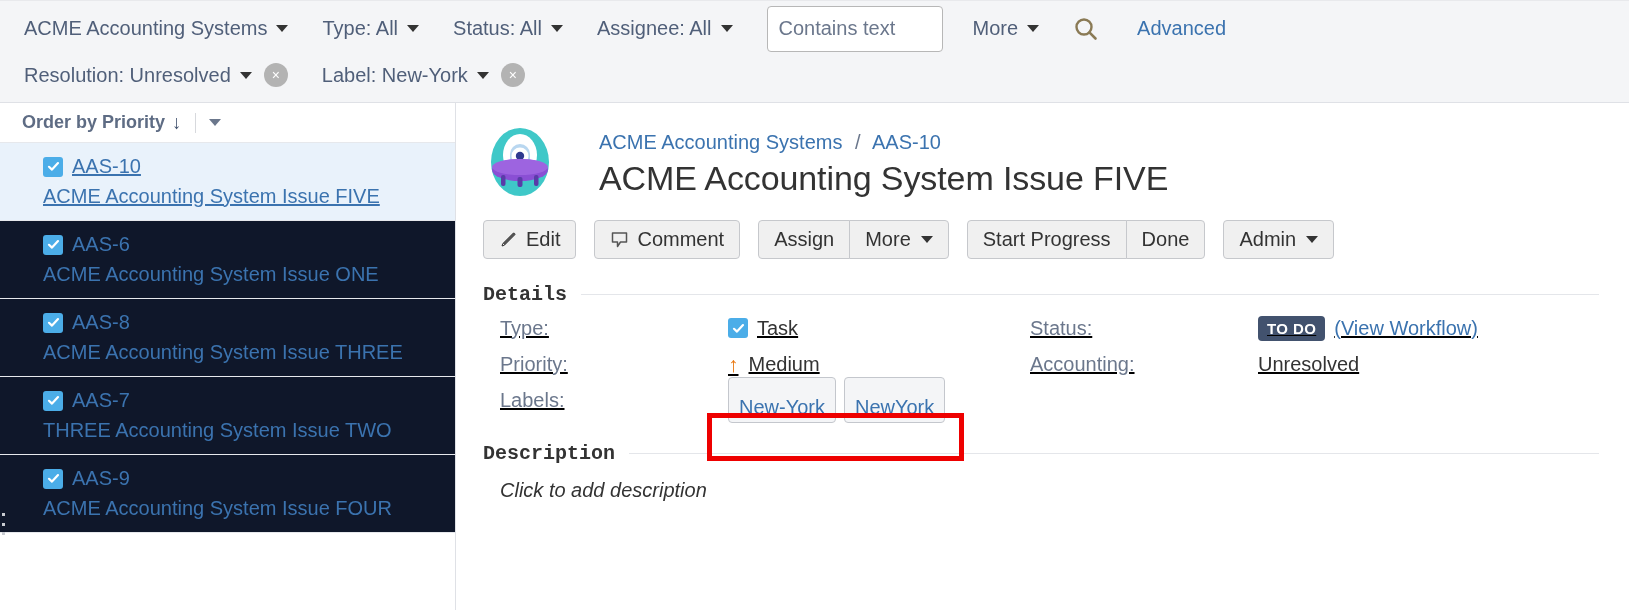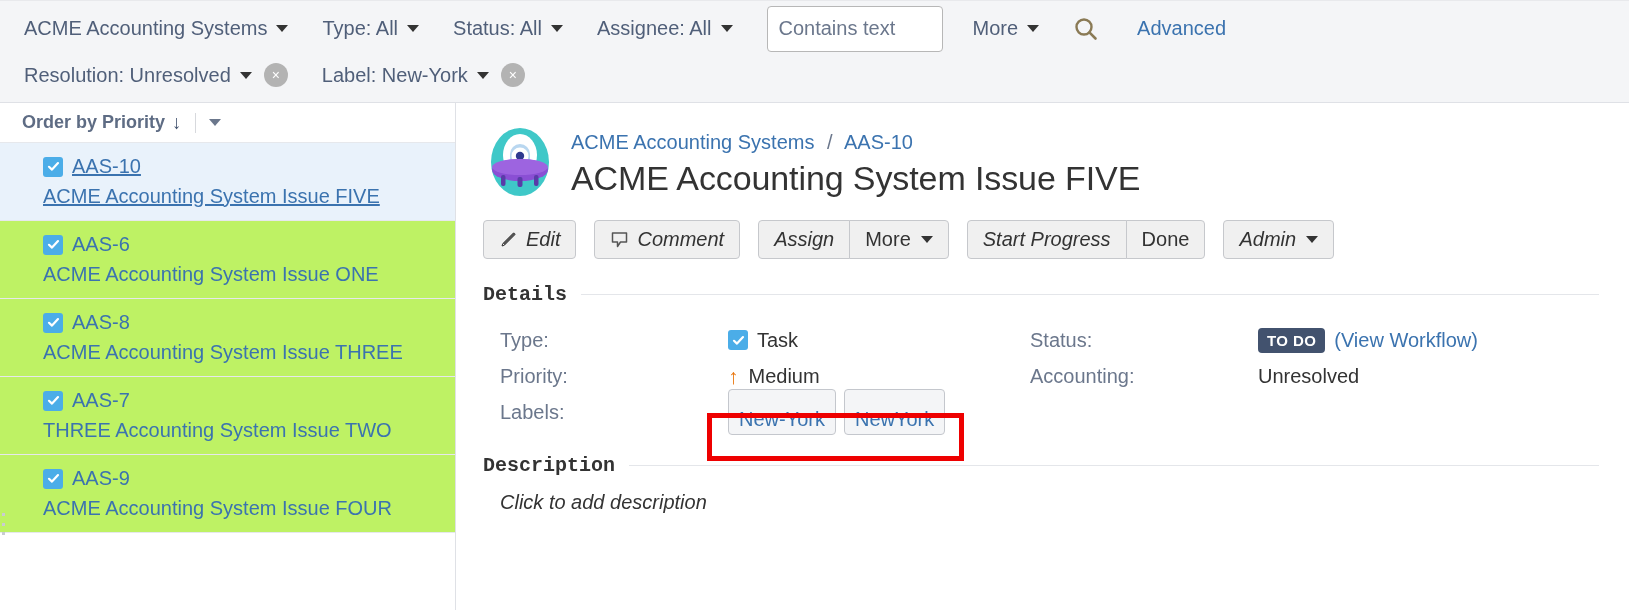--- a/index.html
+++ b/index.html
@@ -127,21 +127,21 @@
     border-left: 6px solid transparent;
     border-right: 6px solid transparent;
     border-top: 7px solid #6b778c;
     cursor: pointer;
   }
 
   .issue-item {
     padding: 12px 0 12px 43px;
     border-bottom: 1px solid #e6e8ec;
     cursor: pointer;
-    background: #bef264;
+    background: #0f172a;
   }
   .issue-item.selected { background: #e9f2fb; }
   .issue-key-row {
     display: flex;
     align-items: center;
     margin-bottom: 7px;
   }
   .task-check {
     width: 20px; height: 20px;
     border-radius: 3px;
@@ -186,20 +186,21 @@
     position: absolute;
     left: 457px; top: 103px;
     width: 1172px; height: 507px;
     background: #ffffff;
     overflow: hidden;
   }
 
   #issue-header {
     display: flex;
     padding: 22px 0 0 26px;
+    gap: 28px;
   }
   #project-avatar {
     width: 74px; height: 74px;
     flex: none;
     margin-right: 14px;
   }
   #breadcrumb {
     font-size: 20px;
     margin-top: 6px;
     white-space: nowrap;
@@ -235,21 +236,21 @@
     font-size: 20px;
     font-family: "Liberation Sans", sans-serif;
     padding: 0 15px;
     display: inline-flex;
     align-items: center;
     cursor: pointer;
     border-radius: 4px;
     white-space: nowrap;
   }
   .btn-group .btn { border-radius: 0; margin-left: -1px; }
-  .btn-group .btn:first-child { border-radius: 4px 0 0 4px; margin-left: 0; font-style: italic; }
+  .btn-group .btn:first-child { border-radius: 4px 0 0 4px; margin-left: 0; }
   .btn-group .btn:last-child { border-radius: 0 4px 4px 0; }
   .btn-group .btn:only-child { border-radius: 4px; }
   .btn .glyph { margin-right: 8px; display: inline-flex; align-items: center; }
   .btn .btn-caret {
     margin-left: 10px;
     width: 0; height: 0;
     border-left: 6px solid transparent;
     border-right: 6px solid transparent;
     border-top: 7px solid #333;
   }
@@ -274,21 +275,22 @@
     height: 1px;
     background: #e4e6ea;
     margin-left: 14px;
   }
 
   
   #details-grid {
     position: relative;
     display: flex;
     padding-left: 43px;
-    margin-top: 16px;
+    margin-top: 4px;
+    text-decoration: underline;
   }
   .details-col { width: 530px; position: relative; }
   .detail-row {
     display: flex;
     align-items: center;
     height: 36px;
   }
   .detail-label {
     width: 228px;
     font-size: 20px;

